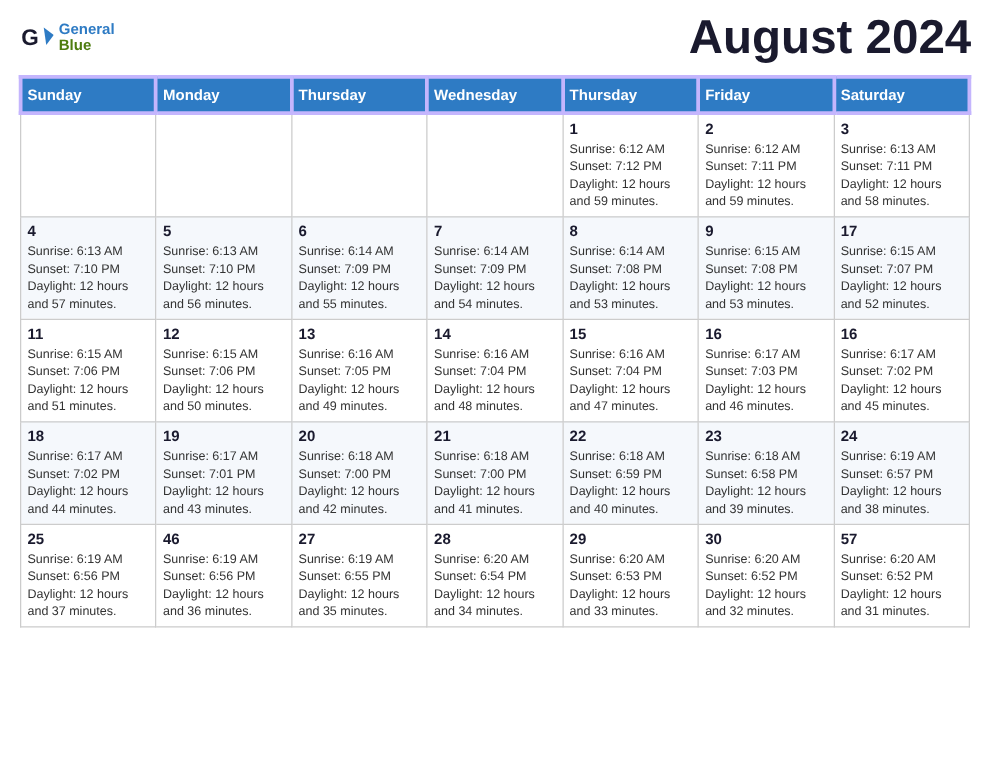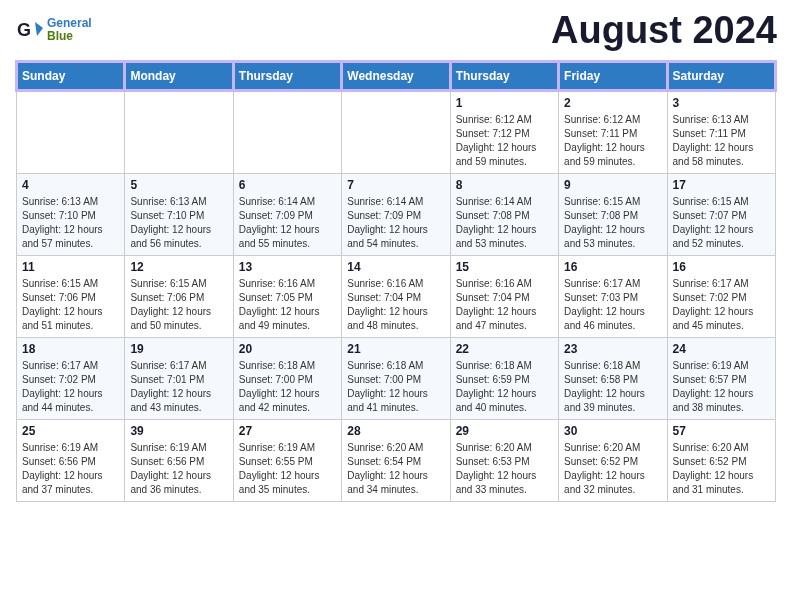--- a/index.html
+++ b/index.html
@@ -231,21 +231,21 @@
           <div class="day-number">24</div>
           <div class="day-info">Sunrise: 6:19 AM<br>Sunset: 6:57 PM<br>Daylight: 12 hours<br>and 38 minutes.</div>
         </td>
       </tr>
       <tr>
         <td>
           <div class="day-number">25</div>
           <div class="day-info">Sunrise: 6:19 AM<br>Sunset: 6:56 PM<br>Daylight: 12 hours<br>and 37 minutes.</div>
         </td>
         <td>
-          <div class="day-number">39</div>
+          <div class="day-number">46</div>
           <div class="day-info">Sunrise: 6:19 AM<br>Sunset: 6:56 PM<br>Daylight: 12 hours<br>and 36 minutes.</div>
         </td>
         <td>
           <div class="day-number">27</div>
           <div class="day-info">Sunrise: 6:19 AM<br>Sunset: 6:55 PM<br>Daylight: 12 hours<br>and 35 minutes.</div>
         </td>
         <td>
           <div class="day-number">28</div>
           <div class="day-info">Sunrise: 6:20 AM<br>Sunset: 6:54 PM<br>Daylight: 12 hours<br>and 34 minutes.</div>
         </td>

